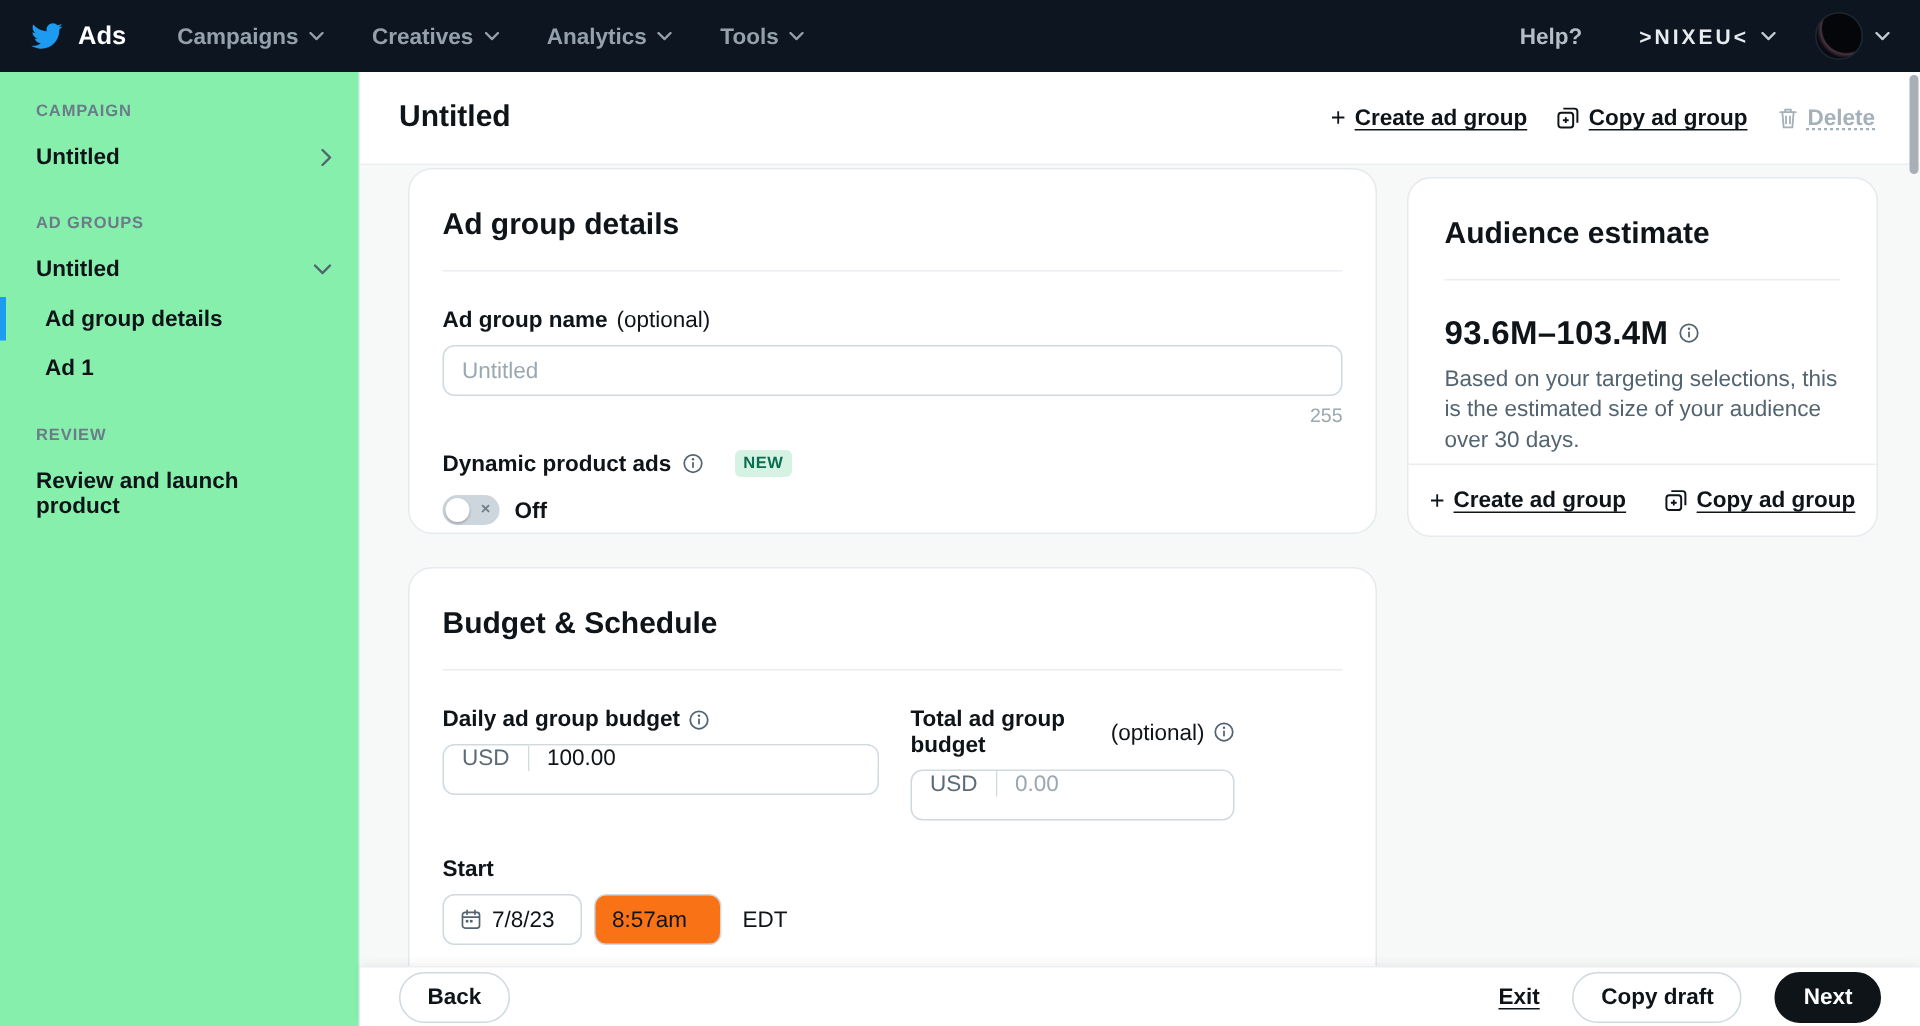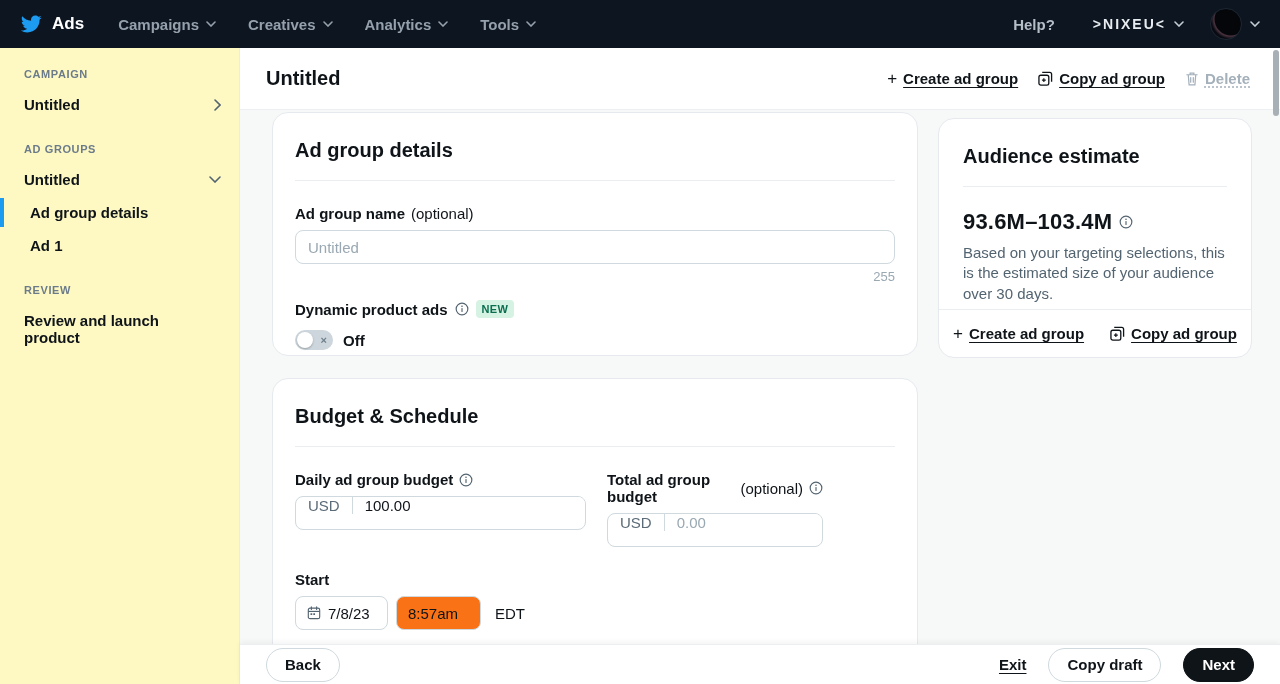--- a/index.html
+++ b/index.html
@@ -16,21 +16,21 @@
   .nav-right { margin-left:auto; display:flex; align-items:center; gap:26px; }
   .nav-help { color:#b4bec7; font-size:15px; font-weight:600; cursor:pointer; }
   .nav-account { display:flex; align-items:center; gap:8px; color:#e7ecf0; font-size:14px; font-weight:700; letter-spacing:2px; cursor:pointer;margin-left:12px; }
   .avatar-wrap { display:flex; align-items:center; gap:8px; cursor:pointer; }
   .avatar { width:32px; height:32px; border-radius:50%; background:#05060a; background:radial-gradient(circle at 66% 34%, #05060a 56%, #4a3340 60%, #0a0b12 70%); border:1px solid #1c2732; }
 
   
   .body { flex:1; display:flex; min-height:0; position:relative; }
 
   
-  .sidebar { width:240px; background:#fef9c3; border-right:1px solid #e8ecef; padding-top:20px; flex-shrink:0; }
+  .sidebar { width:240px; background:#86efac; border-right:1px solid #e8ecef; padding-top:20px; flex-shrink:0; }
   .side-section-label { padding:0 24px; font-size:11px; font-weight:700; letter-spacing:.6px; color:#6b7b8a; margin-bottom:8px; }
   .side-section { margin-bottom:22px; }
   .side-item { position:relative; display:flex; align-items:center; padding:8px 24px; font-size:15px; font-weight:700; color:#0f1419; cursor:pointer; }
   .side-item.sub { padding-left:30px; }
   .side-item .chev { position:absolute; right:18px; display:flex; }
   .side-item.active::before { content:''; position:absolute; left:0; top:2px; bottom:2px; width:4px; background:#1d9bf0; }
   .side-item.plain { font-weight:600; }
 
   
   .main { flex:1; display:flex; flex-direction:column; min-width:0; background:#fff; }
@@ -53,21 +53,21 @@
   .card-title { font-size:20px; font-weight:700; }
   .card-divider { height:1px; background:#eaeef1; margin-top:18px; }
 
   .field-label { display:flex; align-items:center; gap:6px; font-size:15px; font-weight:700; margin-top:24px; }
   .optional { font-weight:400; color:#0f1419; }
   .text-input { width:100%; height:34px; border:1px solid #cfd9de; border-radius:8px; padding:0 12px; font-size:15px; font-family:inherit; color:#0f1419; margin-top:8px; outline:none; background:#fff; }
   .text-input::placeholder { color:#99a8b2; }
   .char-count { text-align:right; font-size:13px; color:#9aa8b2; margin-top:5px; }
 
   .dpa-row { display:flex; align-items:center; gap:7px; font-size:15px; font-weight:700; margin-top:16px; }
-  .badge-new { background:#d5f2e3; color:#0b6e4f; font-size:11px; font-weight:700; padding:3px 6px; border-radius:4px; letter-spacing:.3px; }
+  .badge-new { background:#d5f2e3; color:#0b6e4f; font-size:11px; font-weight:700; padding:3px 6px; border-radius:4px; letter-spacing:.3px;margin-left:14px; }
   .toggle-row { display:flex; align-items:center; gap:10px; margin-top:12px; }
   .toggle { position:relative; width:38px; height:20px; border-radius:10px; background:#ccd6dc; cursor:pointer; }
   .toggle .knob { position:absolute; left:2px; top:2px; width:16px; height:16px; border-radius:50%; background:#fff; box-shadow:0 1px 2px rgba(0,0,0,.25); }
   .toggle .x { position:absolute; right:6px; top:50%; transform:translateY(-54%); color:#6e7f8b; font-size:11px; font-weight:700; }
   .toggle-state { font-size:15px; font-weight:600; }
 
   .budget-cols { display:flex; gap:21px; }
   .budget-col1 { width:291px; }
   .budget-col2 { width:216px; }
   .money-input { display:flex; align-items:flex-start; height:34px; border:1px solid #cfd9de; border-radius:8px; margin-top:8px; background:#fff; overflow:hidden; }

